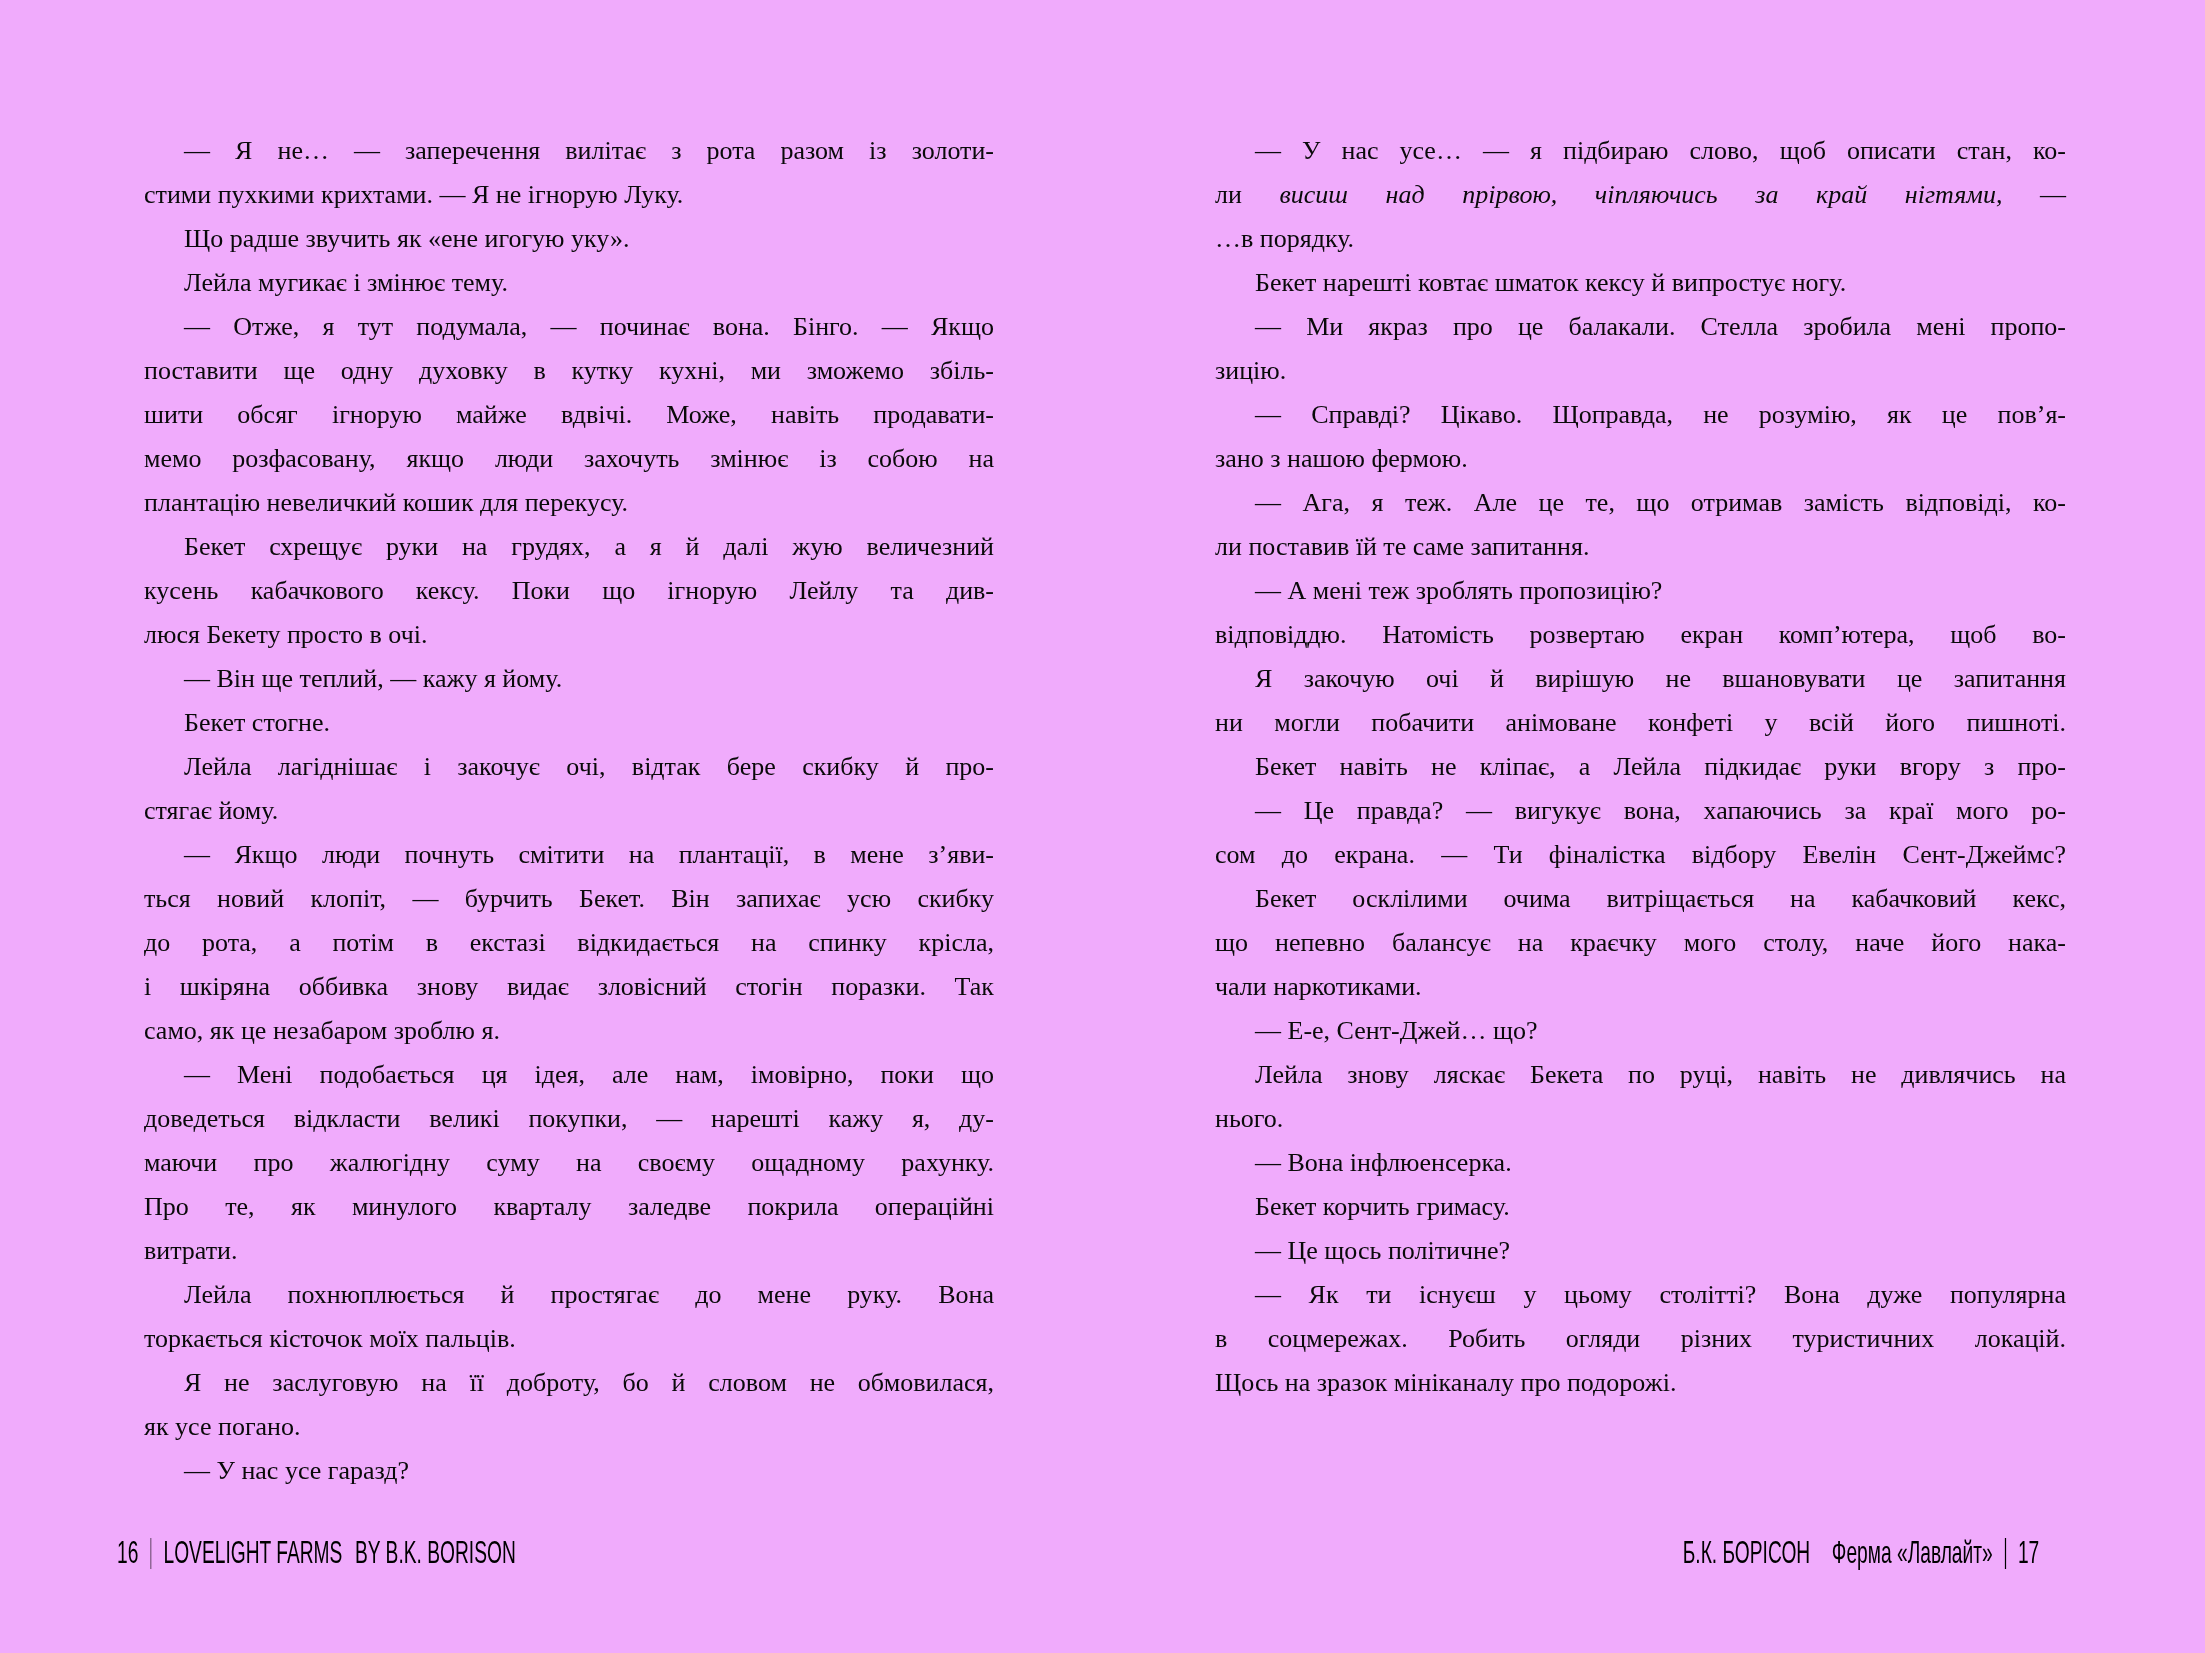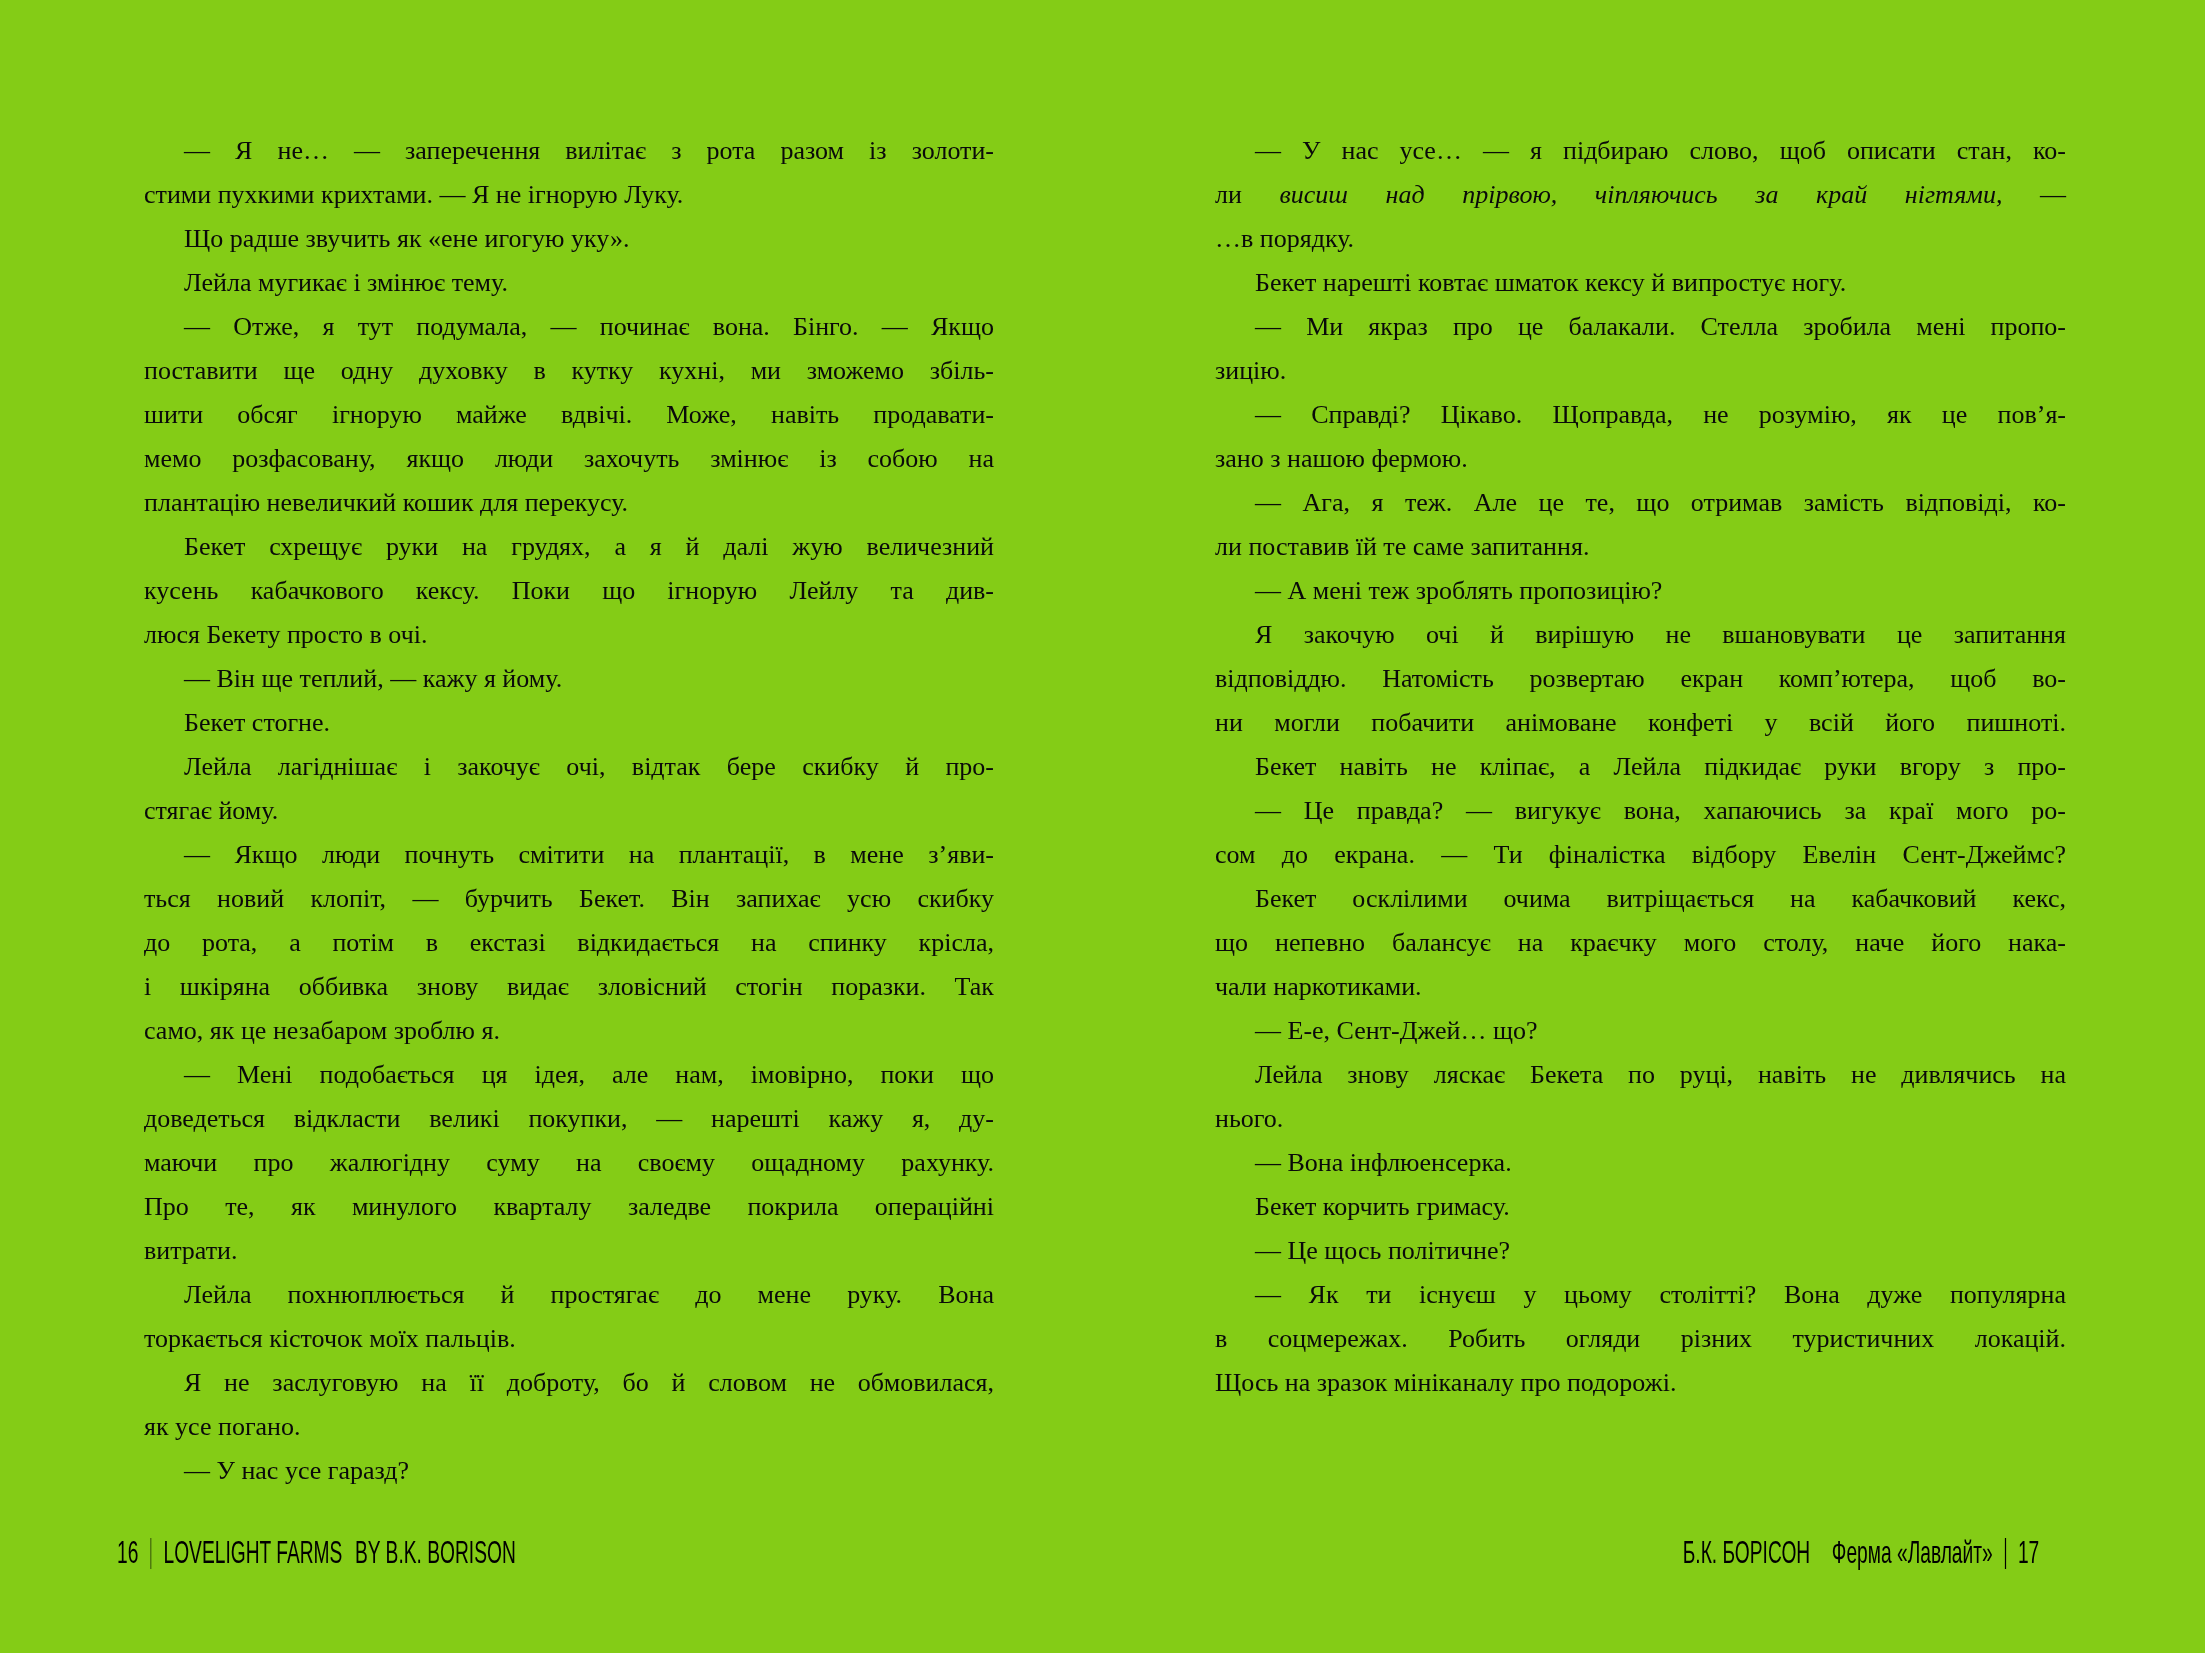--- a/index.html
+++ b/index.html
@@ -1,20 +1,20 @@
 <!DOCTYPE html>
 <html style="font-size:10px"><head>
 <meta charset="utf-8">
 <style>
   html,body{margin:0;padding:0;background:#ffffff;}
   #screen{
     position:relative;
     width:2205px;
     height:1654px;
-    background:#84cc16;
+    background:#f0abfc;
     overflow:hidden;
     font-family:"Liberation Serif","DejaVu Serif",serif;
     color:#000000;
   }
   .page-text{
     position:absolute;
     top:129px;
     font-size:26px;
     line-height:44px;
     font-kerning:normal;
@@ -115,22 +115,22 @@
         <div class="line j"><span>ли </span><span class="it">висиш над прірвою, чіпляючись за край нігтями,</span><span> —</span></div>
         <div class="line">…в порядку.</div>
         <div class="line indent">Бекет нарешті ковтає шматок кексу й випростує ногу.</div>
         <div class="line indent j">— Ми якраз про це балакали. Стелла зробила мені пропо-</div>
         <div class="line">зицію.</div>
         <div class="line indent j">— Справді? Цікаво. Щоправда, не розумію, як це пов’я-</div>
         <div class="line">зано з нашою фермою.</div>
         <div class="line indent j">— Ага, я теж. Але це те, що отримав замість відповіді, ко-</div>
         <div class="line">ли поставив їй те саме запитання.</div>
         <div class="line indent">— А мені теж зроблять пропозицію?</div>
+        <div class="line j">відповіддю. Натомість розвертаю екран комп’ютера, щоб во-</div>
         <div class="line indent j">Я закочую очі й вирішую не вшановувати це запитання</div>
-        <div class="line j">відповіддю. Натомість розвертаю екран комп’ютера, щоб во-</div>
         <div class="line j">ни могли побачити анімоване конфеті у всій його пишноті.</div>
         <div class="line indent j">Бекет навіть не кліпає, а Лейла підкидає руки вгору з про-</div>
         <div class="line indent j">— Це правда? — вигукує вона, хапаючись за краї мого ро-</div>
         <div class="line j">сом до екрана. — Ти фіналістка відбору Евелін Сент-Джеймс?</div>
         <div class="line indent j">Бекет осклілими очима витріщається на кабачковий кекс,</div>
         <div class="line j">що непевно балансує на краєчку мого столу, наче його нака-</div>
         <div class="line">чали наркотиками.</div>
         <div class="line indent">— Е-е, Сент-Джей… що?</div>
         <div class="line indent j">Лейла знову ляскає Бекета по руці, навіть не дивлячись на</div>
         <div class="line">нього.</div>

